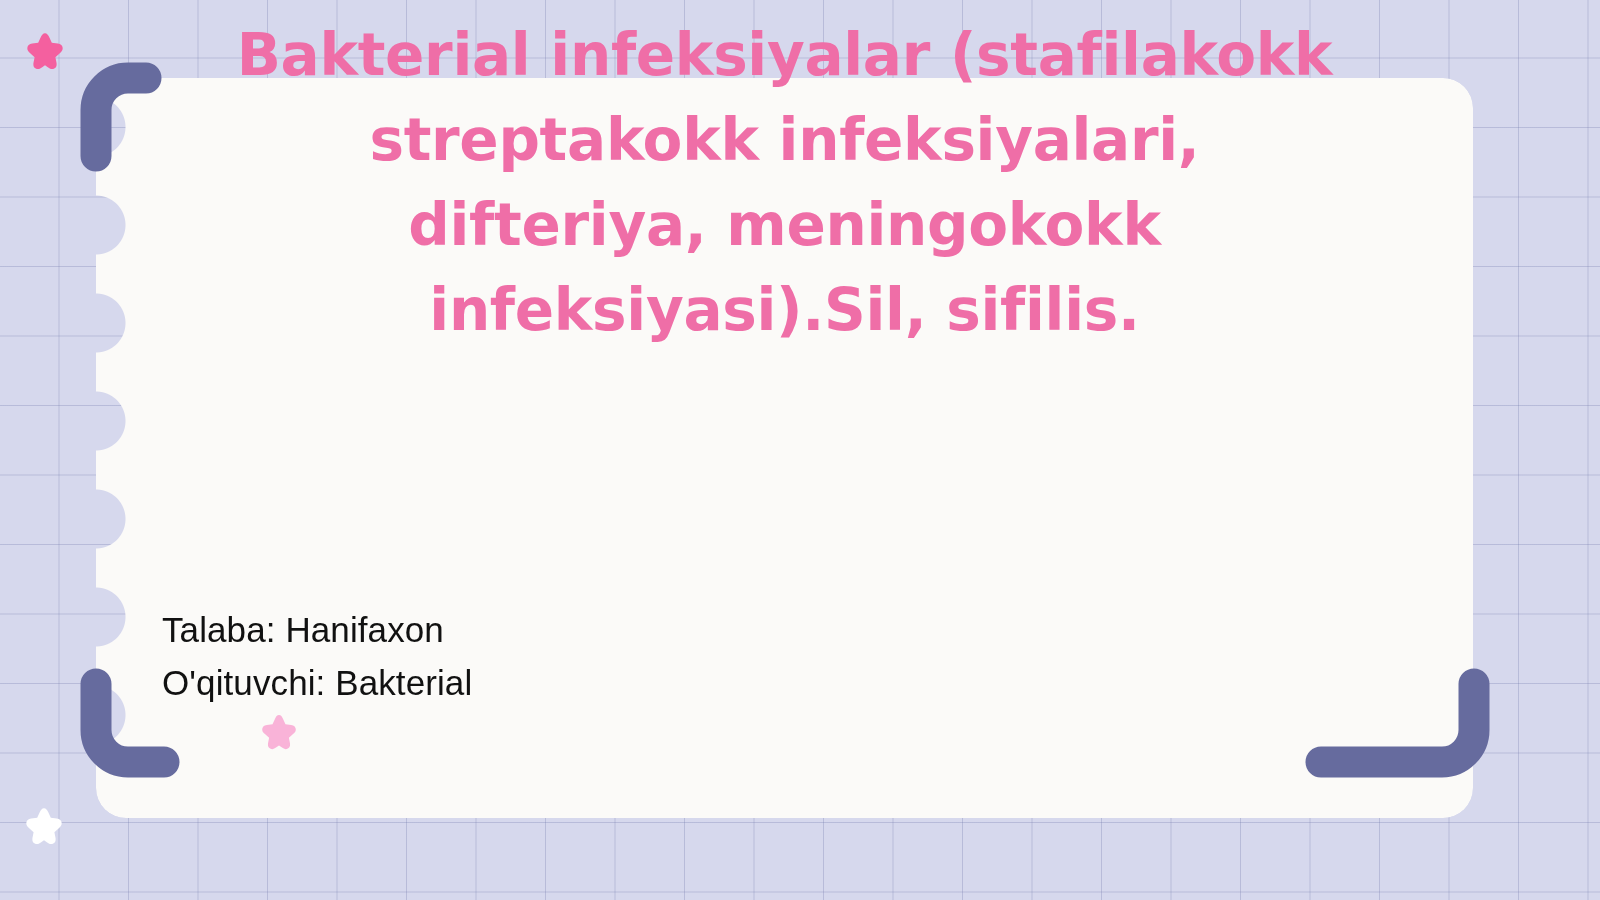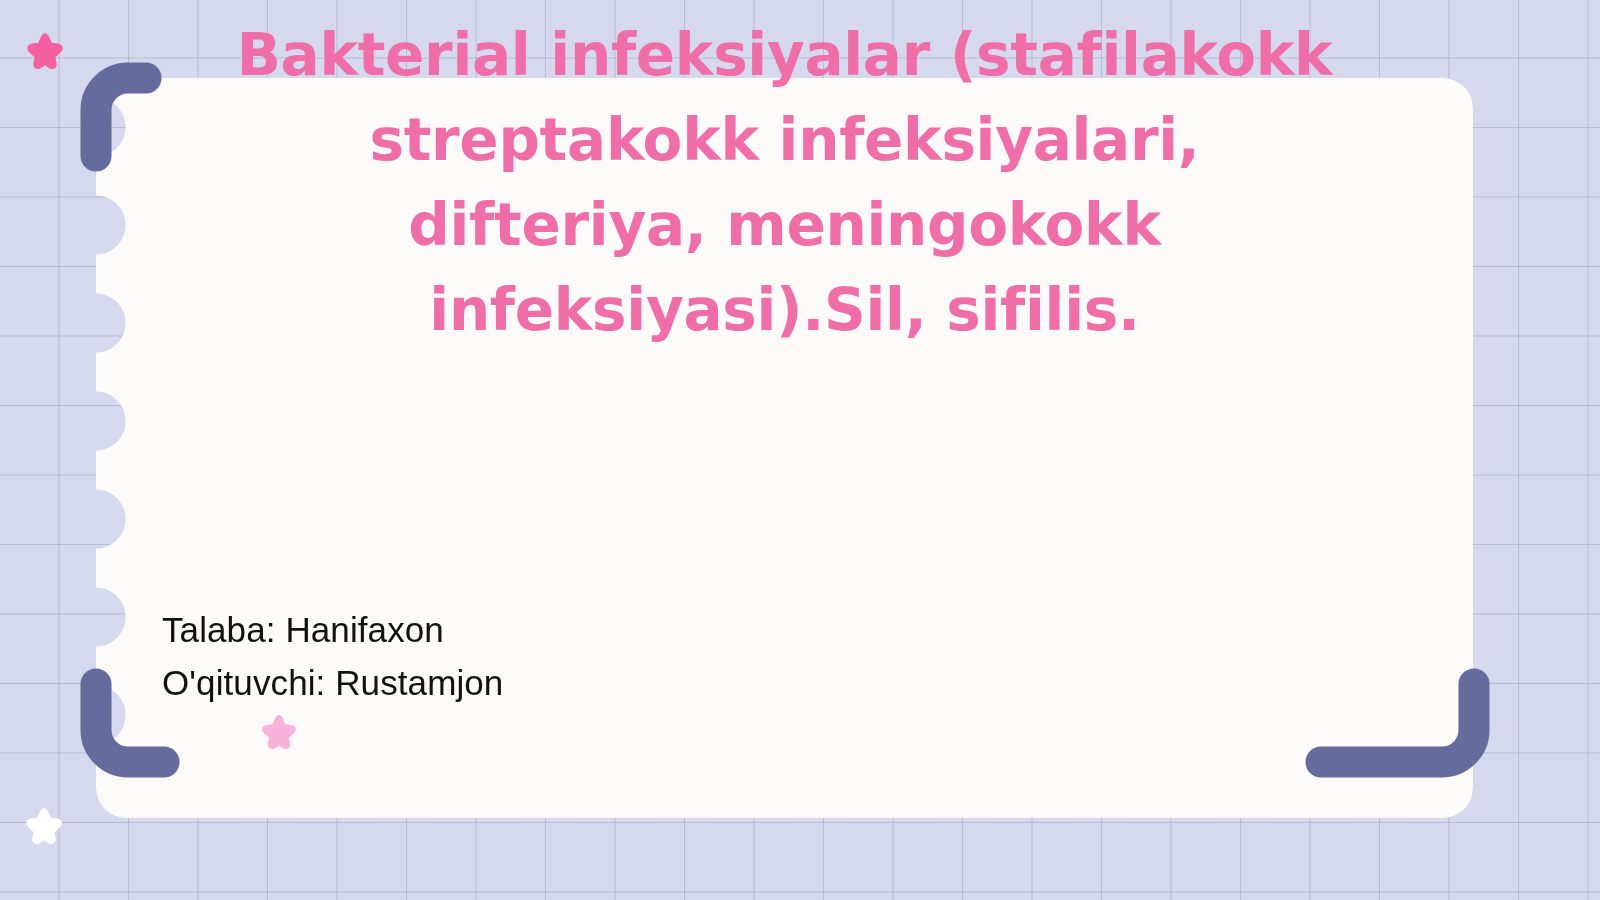--- a/index.html
+++ b/index.html
@@ -120,21 +120,21 @@
   <div class="bracket" id="bracket-br">
     <svg width="185" height="110" viewBox="0 0 185 110" xmlns="http://www.w3.org/2000/svg">
       <path d="M169 16 V62 A32 32 0 0 1 137 94 H16" fill="none" stroke="#666b9e" stroke-width="31" stroke-linecap="round"></path>
     </svg>
   </div>
 
   <div id="content">
     <div id="title">Bakterial infeksiyalar (stafilakokk streptakokk infeksiyalari, difteriya, meningokokk infeksiyasi).Sil, sifilis.</div>
     <div id="credits">
       <div class="credit-line">Talaba: Hanifaxon</div>
-      <div class="credit-line">O'qituvchi: Rustamjon</div>
+      <div class="credit-line">O'qituvchi: Bakterial</div>
     </div>
   </div>
 
   <div class="star" id="star-pink-tl">
     <svg width="40" height="40" viewBox="0 0 100 100" xmlns="http://www.w3.org/2000/svg">
       <path d="M50 8 C55 8 58 12 61 19 L67 32 L82 34 C90 35 93 39 94 44 C95 49 93 53 87 58 L76 68 L79 83 C80 91 77 95 72 97 C67 99 63 97 57 93 L50 88 L43 93 C37 97 33 99 28 97 C23 95 20 91 21 83 L24 68 L13 58 C7 53 5 49 6 44 C7 39 10 35 18 34 L33 32 L39 19 C42 12 45 8 50 8 Z" fill="#f4609f"></path>
     </svg>
   </div>
 
   <div class="star" id="star-pink-mid">

